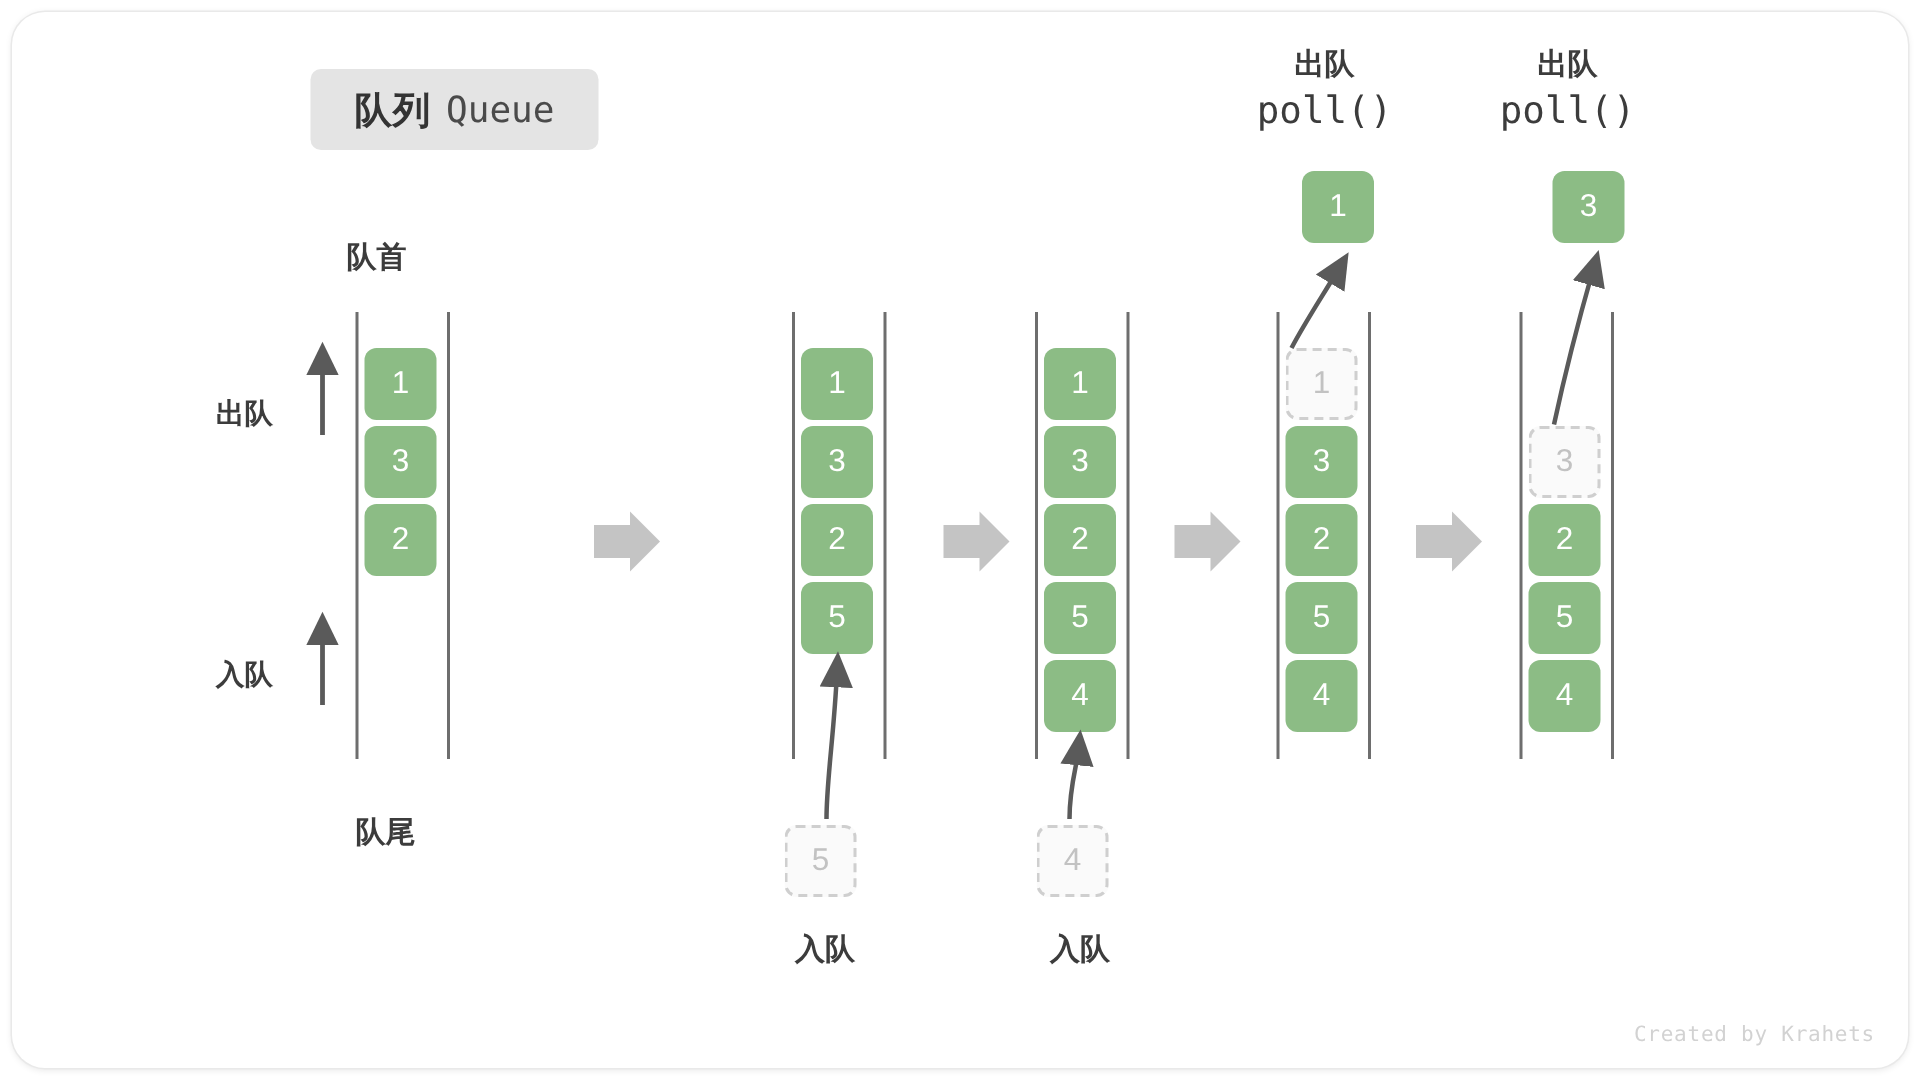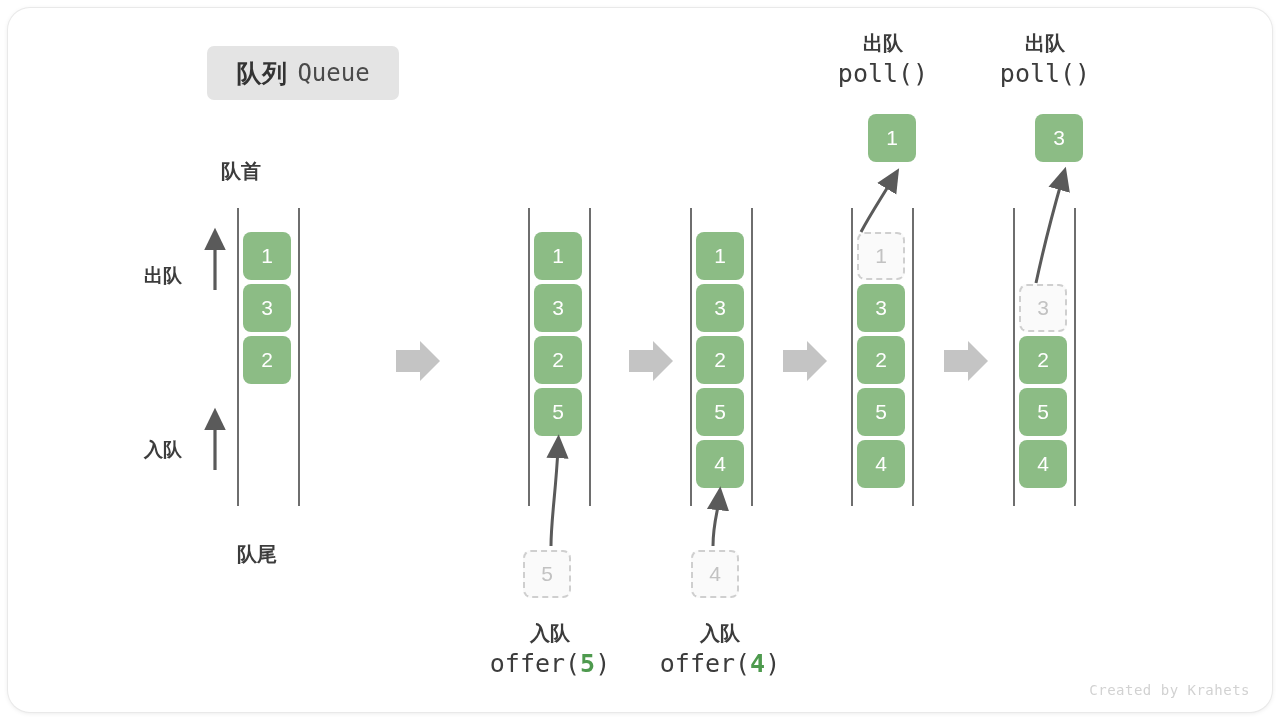--- a/index.html
+++ b/index.html
@@ -159,21 +159,21 @@
 <body>
 
 <div id="canvas">
   <div class="card-frame"></div>
 
   <div class="title-badge">
     <span class="title-cn">队列</span>
     <span class="title-en">Queue</span>
   </div>
 
-  <div class="col-label" style="left:221px; top:158px;">队首</div>
+  <div class="col-label" style="left:231px; top:158px;">队首</div>
   <div class="col-label" style="left:237px; top:541px;">队尾</div>
 
   <div class="side-op" style="left:144px; top:263px;">出队</div>
   <div class="side-op" style="left:144px; top:437px;">入队</div>
 
   <div class="column">
     <div class="rail" style="left:237px; top:208px; height:298px;"></div>
     <div class="rail" style="left:298px; top:208px; height:298px;"></div>
     <div class="ebox" style="left:243px; top:232px;">1</div>
     <div class="ebox" style="left:243px; top:284px;">3</div>
@@ -185,37 +185,35 @@
     <div class="rail" style="left:589px; top:208px; height:298px;"></div>
     <div class="ebox" style="left:534px; top:232px;">1</div>
     <div class="ebox" style="left:534px; top:284px;">3</div>
     <div class="ebox" style="left:534px; top:336px;">2</div>
     <div class="ebox" style="left:534px; top:388px;">5</div>
     <div class="ebox ghost" style="left:523px; top:550px;">5</div>
   </div>
 
   <div class="op-caption" style="left:440px; top:620px; width:220px;">
     <span class="cn">入队</span>
-    <span class="code"><span>offer(</span><span class="arg">5</span><span>)</span></span>
   </div>
 
   <div class="column">
     <div class="rail" style="left:690px; top:208px; height:298px;"></div>
     <div class="rail" style="left:751px; top:208px; height:298px;"></div>
     <div class="ebox" style="left:696px; top:232px;">1</div>
     <div class="ebox" style="left:696px; top:284px;">3</div>
     <div class="ebox" style="left:696px; top:336px;">2</div>
     <div class="ebox" style="left:696px; top:388px;">5</div>
     <div class="ebox" style="left:696px; top:440px;">4</div>
     <div class="ebox ghost" style="left:691px; top:550px;">4</div>
   </div>
 
   <div class="op-caption" style="left:610px; top:620px; width:220px;">
     <span class="cn">入队</span>
-    <span class="code"><span>offer(</span><span class="arg">4</span><span>)</span></span>
   </div>
 
   <div class="op-caption" style="left:793px; top:30px; width:180px;">
     <span class="cn">出队</span>
     <span class="code">poll()</span>
   </div>
 
   <div class="column">
     <div class="ebox popped" style="left:868px; top:114px;">1</div>
     <div class="rail" style="left:851px; top:208px; height:298px;"></div>

